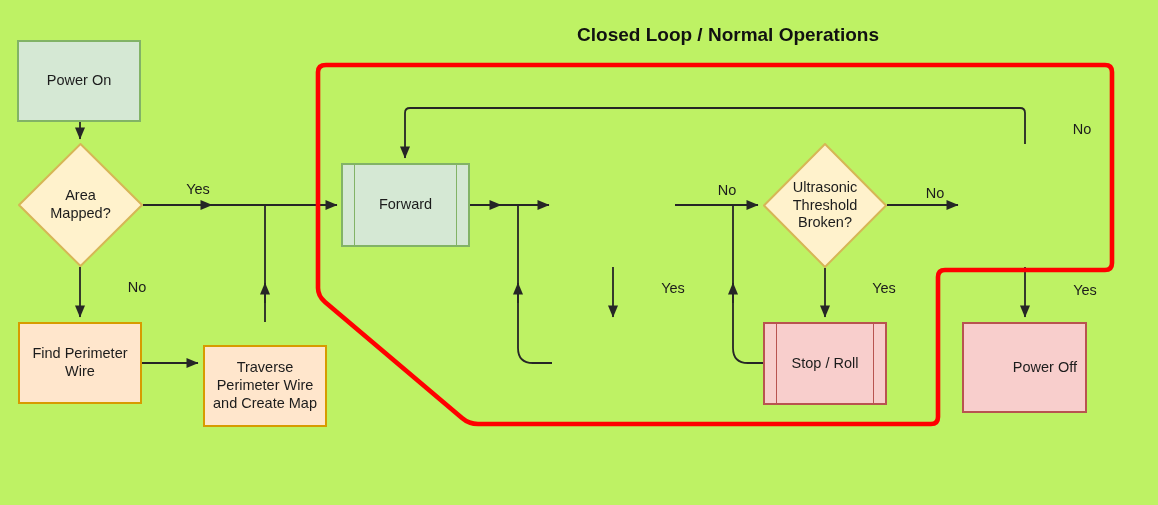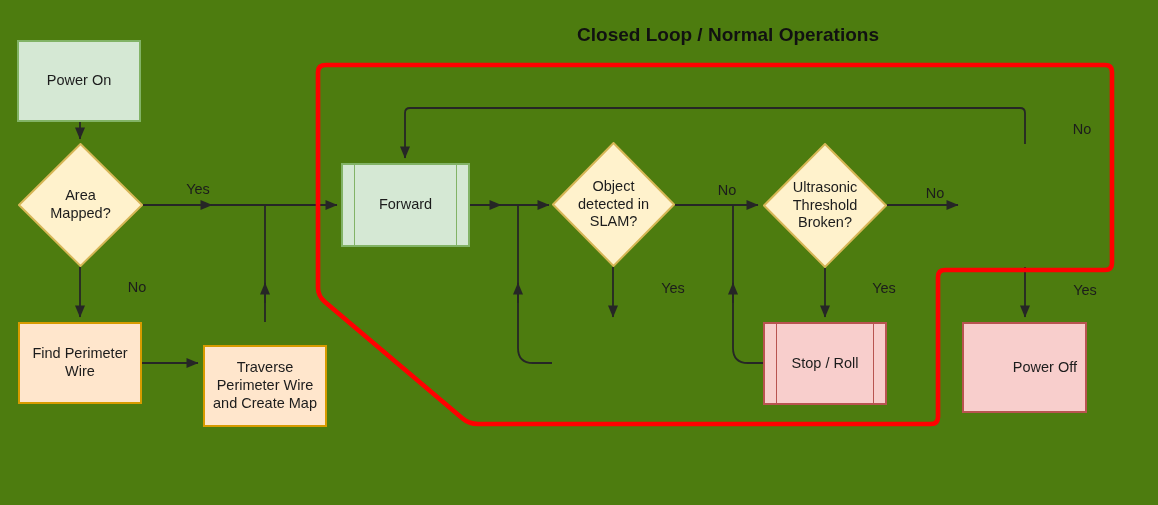--- a/index.html
+++ b/index.html
@@ -1,19 +1,19 @@
 <!DOCTYPE html>
 <html><head>
 <meta charset="utf-8">
 <style>
   html,body{margin:0;padding:0;background:#fff;}
   #canvas{
     position:relative;
     width:1158px;height:505px;
-    background:#4d7c0f;
+    background:#bef264;
     font-family:"Liberation Sans", sans-serif;
     color:#1c1c1c;
     overflow:hidden;
   }
   .title{
     position:absolute;
     transform:translateX(-50%);
     font-size:19px;
     font-weight:bold;
     color:#111;
@@ -129,26 +129,20 @@
 
   <div class="node rect" style="left: 203px; top: 322px; width: 124px; height: 82px; margin-top: 23px; --fill: #FFE6CC; --stroke: #D79B00;">
     <span class="lbl">Traverse Perimeter Wire and Create Map</span>
   </div>
 
   <div class="node rect pre" style="left: 341px; top: 163px; width: 129px; height: 84px; --fill: #D5E8D4; --stroke: #82B366;">
     <i class="bars"></i>
     <span class="lbl">Forward</span>
   </div>
 
-  <div class="node diam" style="left: 552px; top: 142px; width: 123px; height: 125px; --fill: #FFF2CC; --stroke: #D6B656;">
-    <svg class="dshape" viewBox="0 0 100 100" preserveAspectRatio="none">
-      <polygon points="50,0.8 99.2,50 50,99.2 0.8,50"></polygon>
-    </svg>
-    <span class="lbl">Object detected in SLAM?</span>
-  </div>
 
   <div class="node diam" style="left: 763px; top: 143px; width: 124px; height: 125px; --fill: #FFF2CC; --stroke: #D6B656;">
     <svg class="dshape" viewBox="0 0 100 100" preserveAspectRatio="none">
       <polygon points="50,0.8 99.2,50 50,99.2 0.8,50"></polygon>
     </svg>
     <span class="lbl">Ultrasonic Threshold Broken?</span>
   </div>
 
 
 

